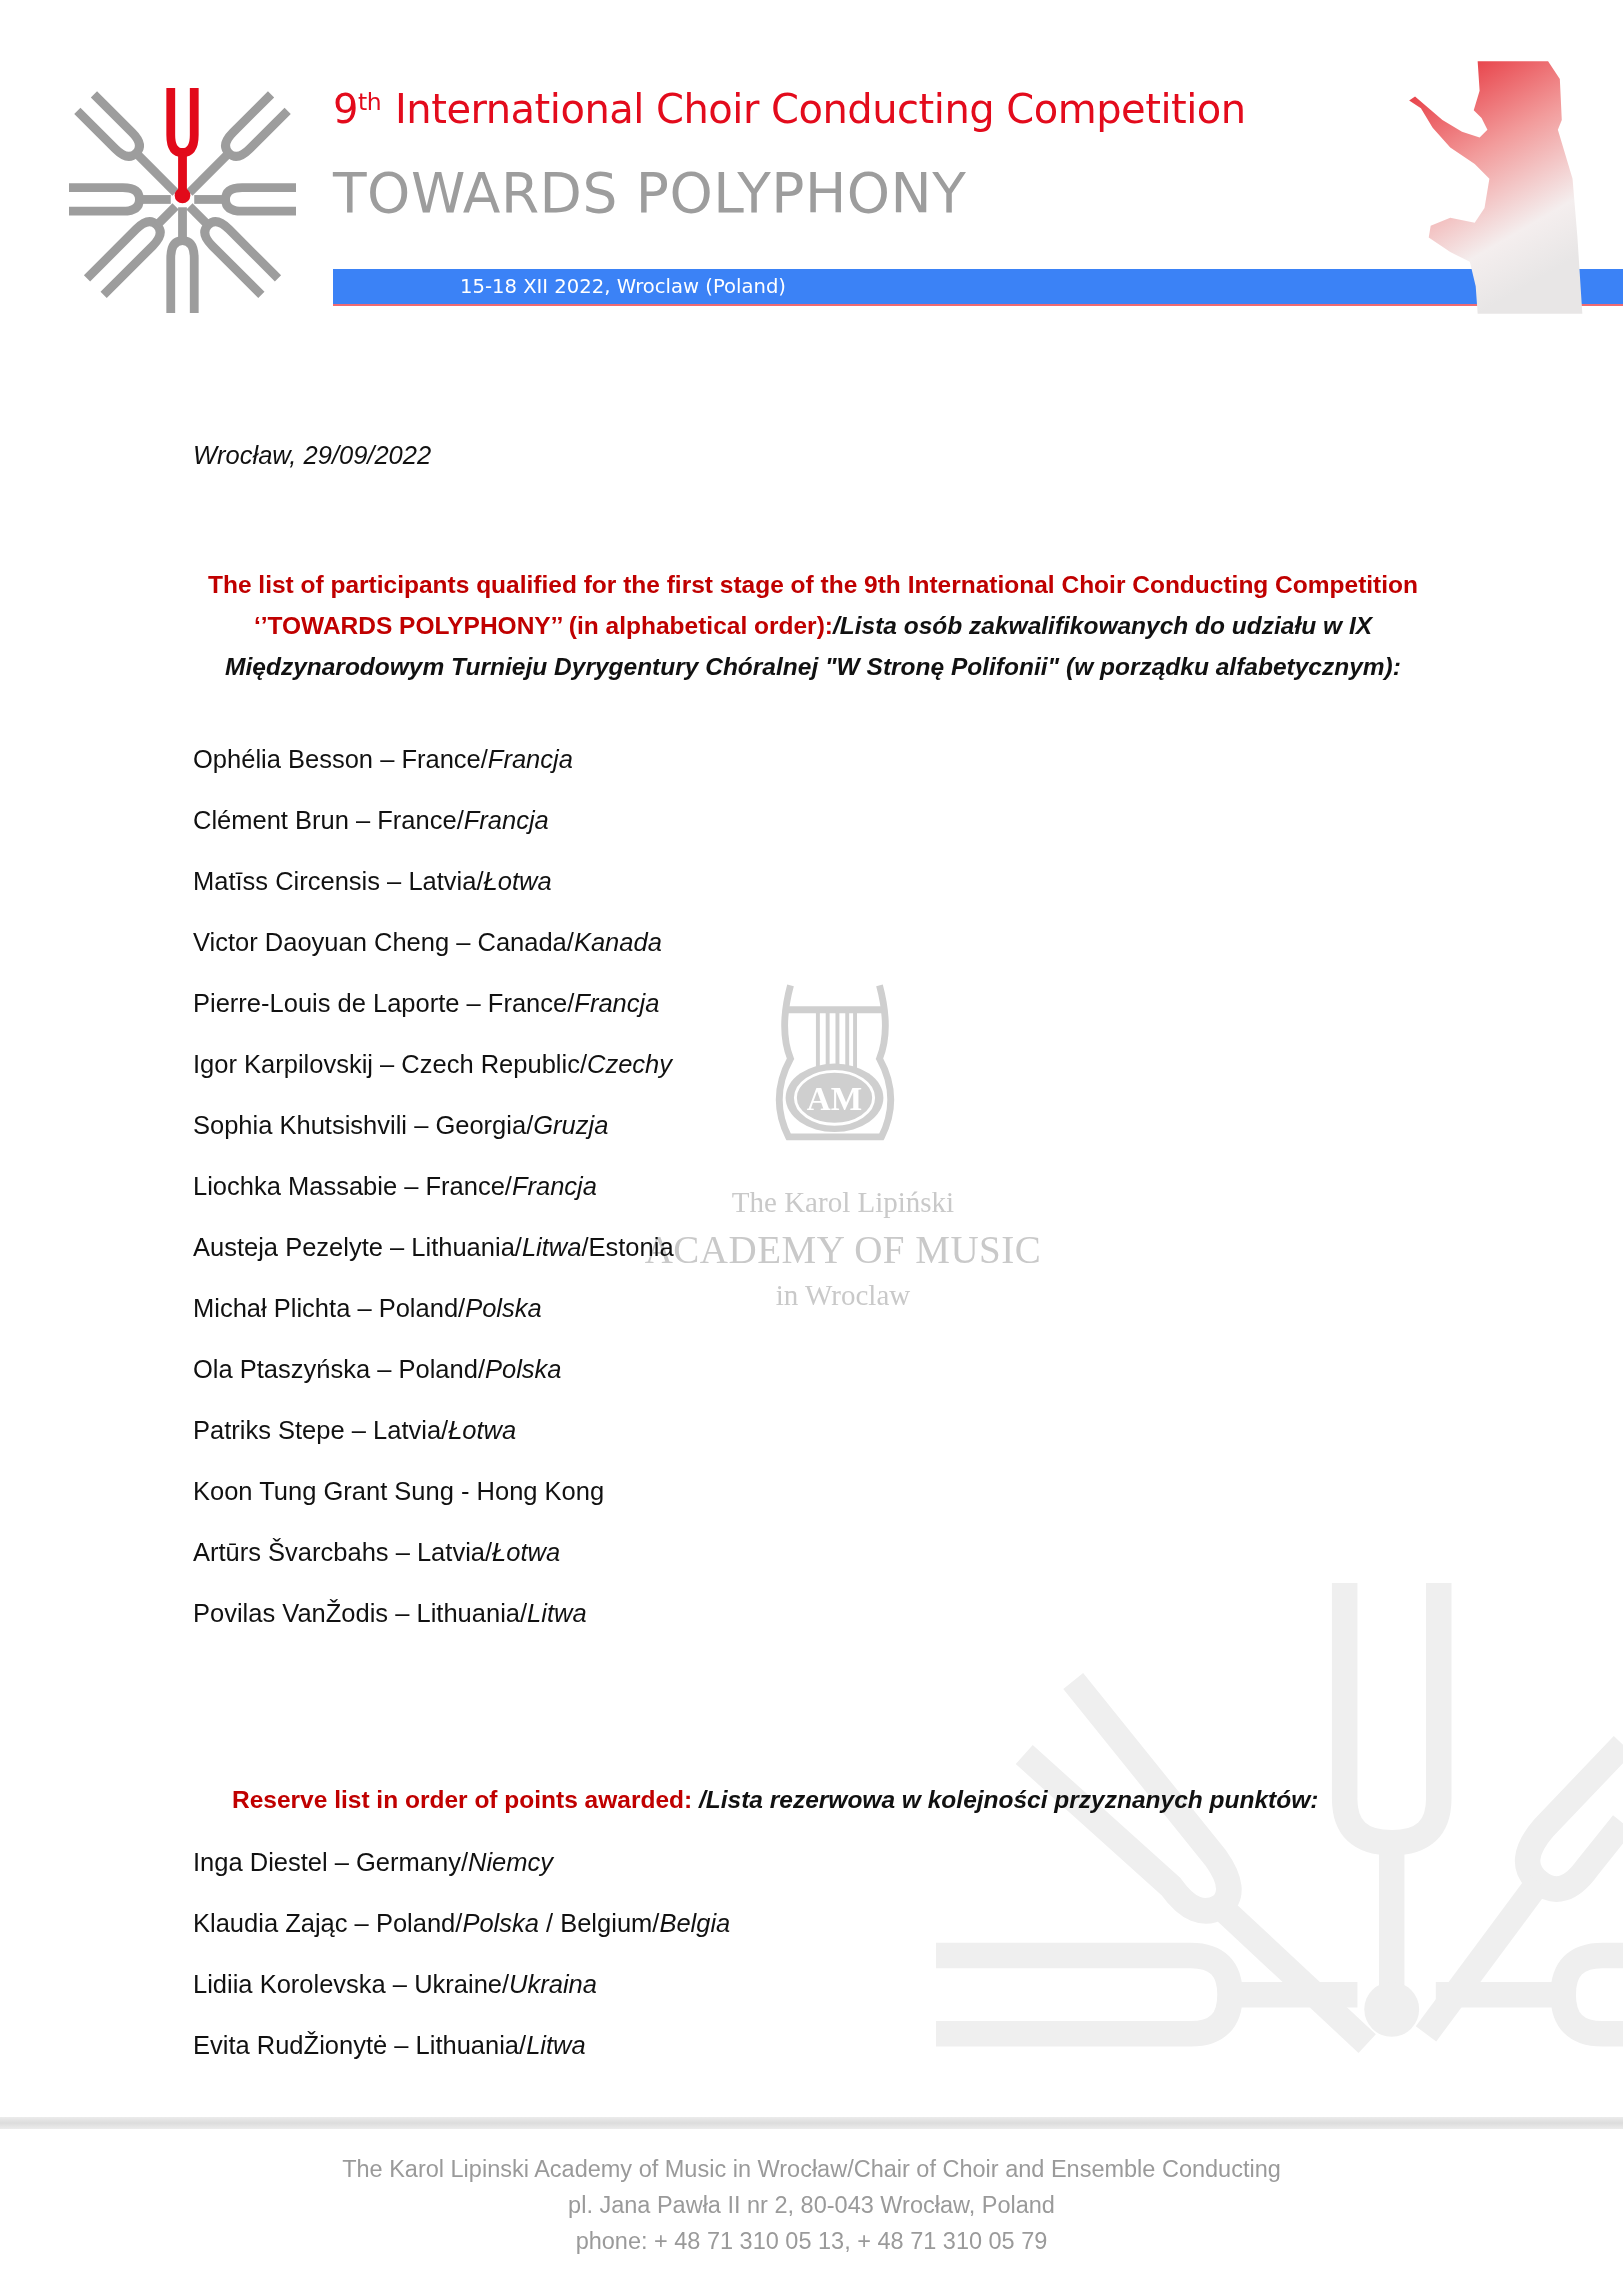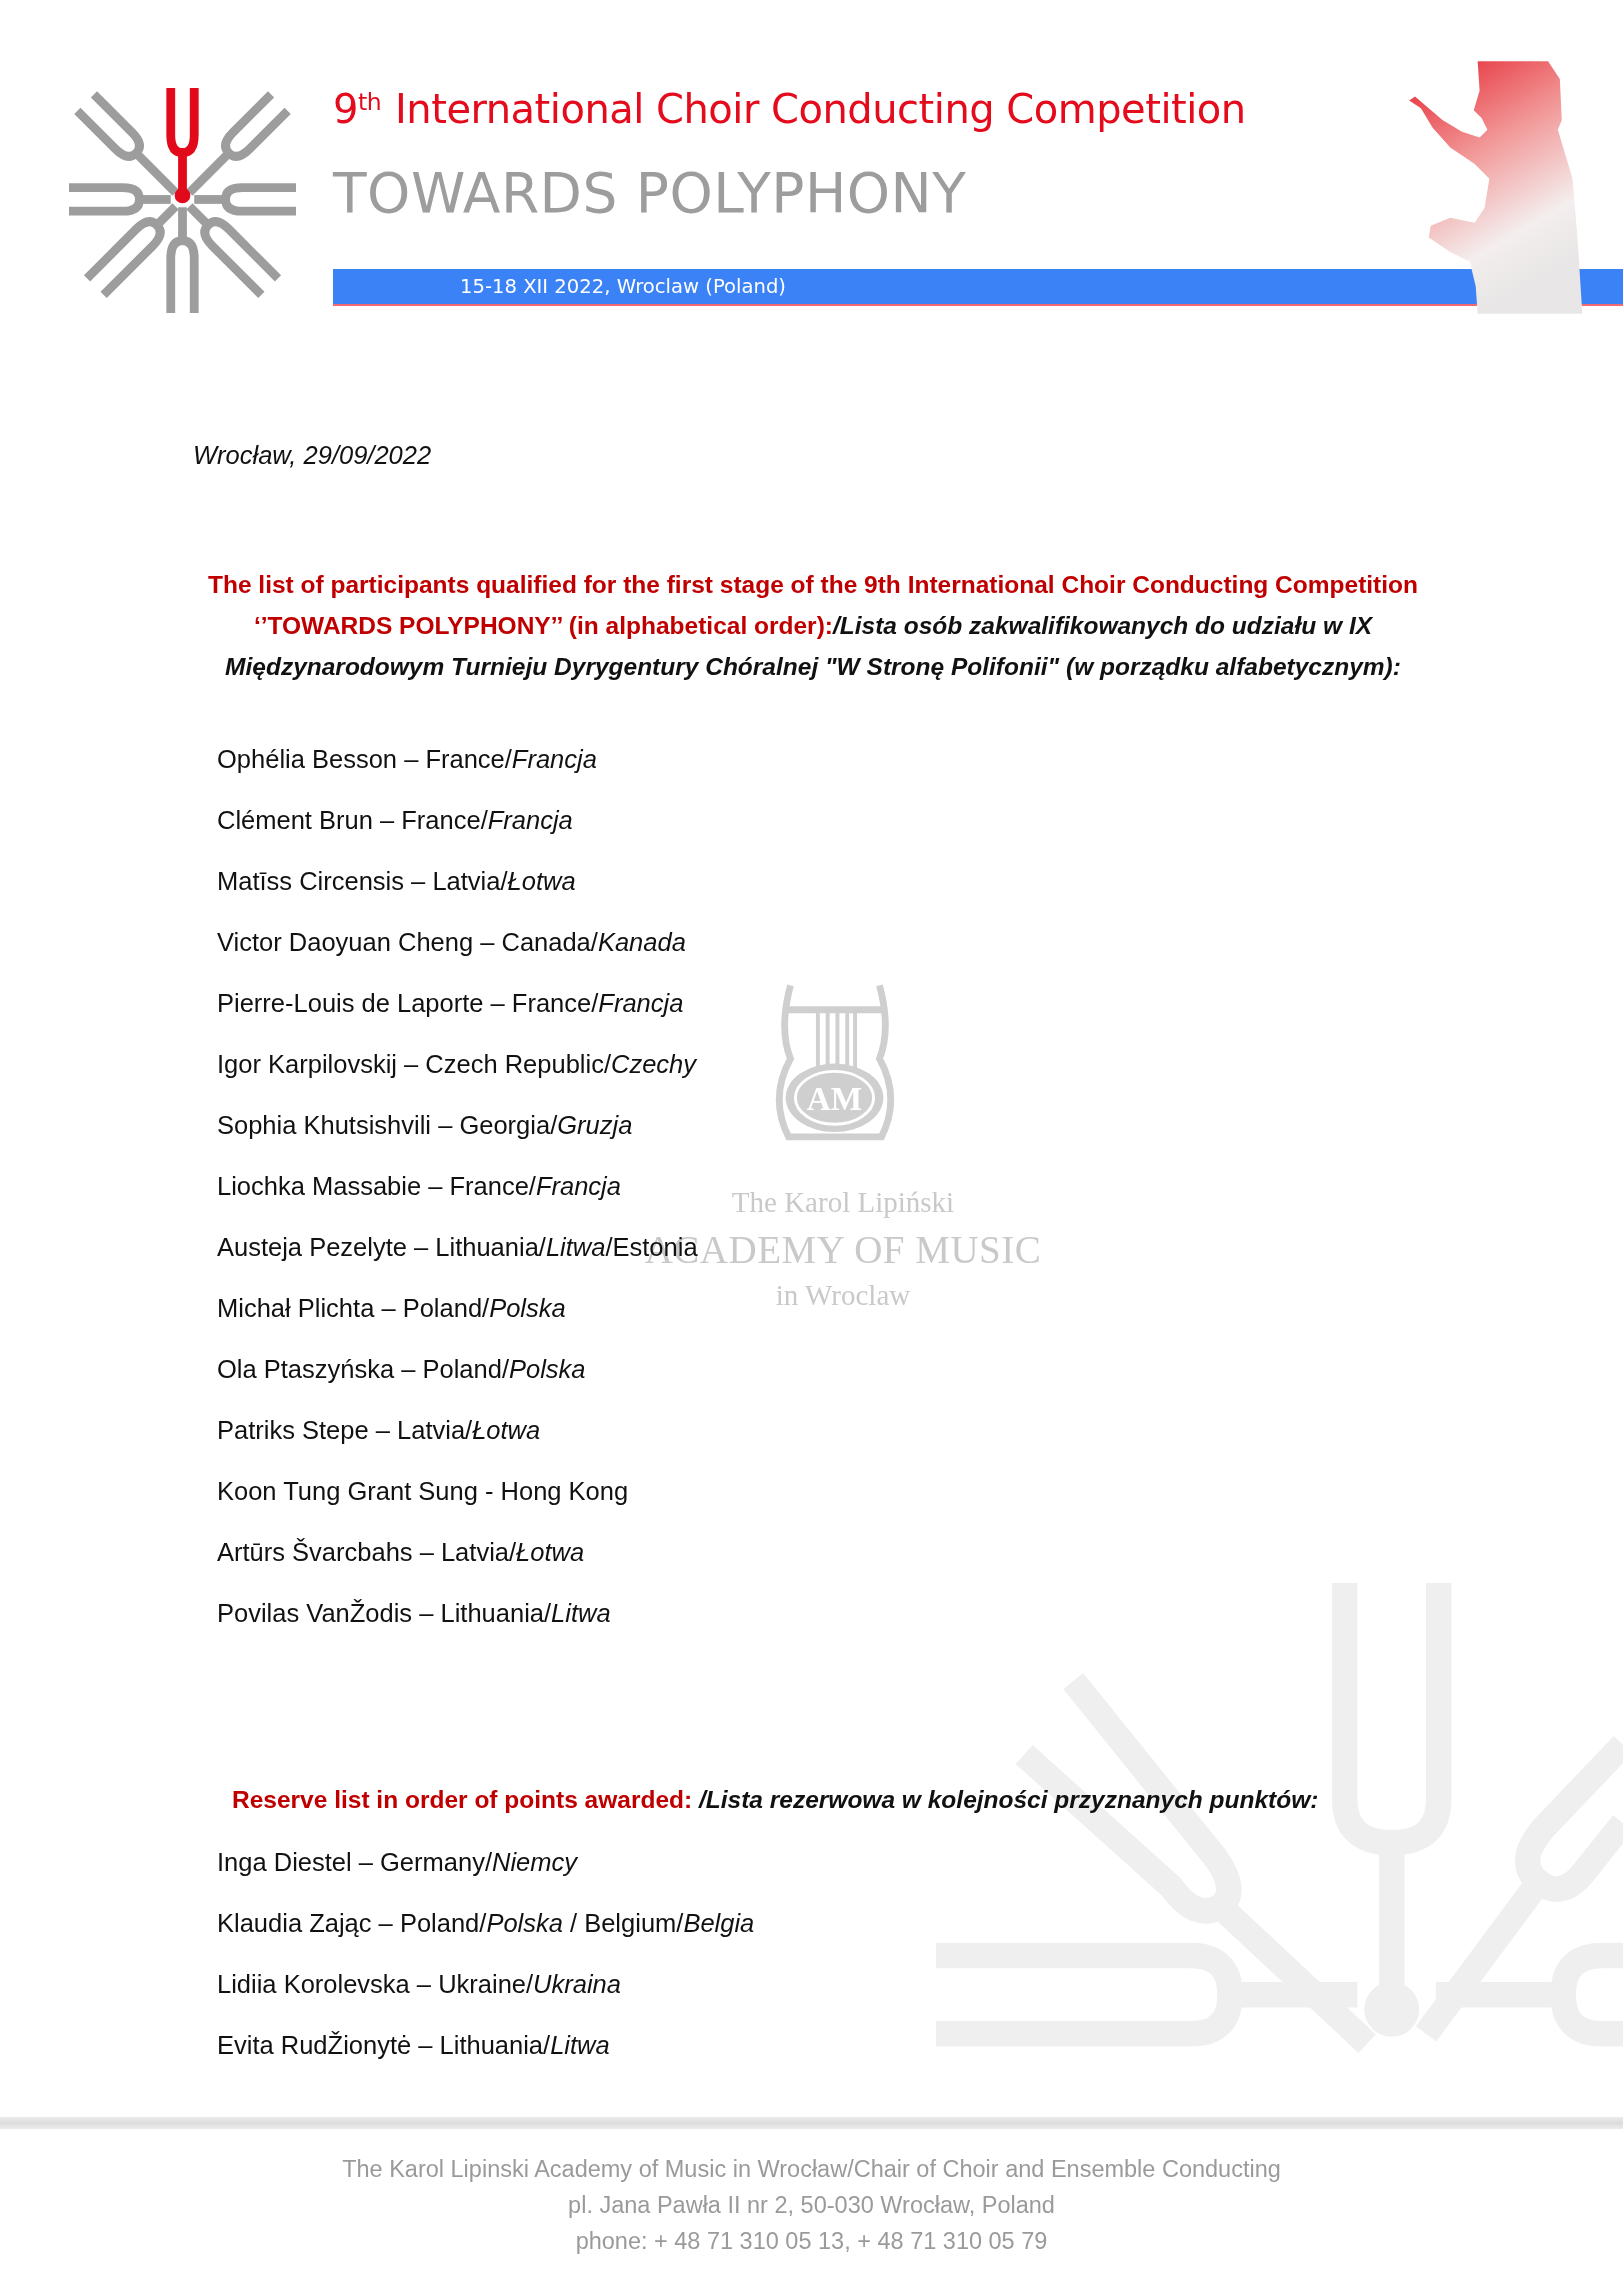--- a/index.html
+++ b/index.html
@@ -23,21 +23,21 @@
   .wm-3 { top: 1279px; font-size: 29px; }
   .wm-fork { position: absolute; left: 936px; top: 1573px; width: 687px; height: 564px; }
 
   
   .date { position: absolute; left: 193px; top: 441px; font-style: italic; font-size: 25.5px; color: #111; }
   .heading { position: absolute; left: 176px; top: 564px; width: 1274px; text-align: center; font-weight: bold; font-size: 24.5px; line-height: 41px; }
   .red { color: #c00000; }
   .it { font-style: italic; }
 
   .list { position: absolute; left: 193px; list-style: none; }
-  .list li { font-size: 25.5px; height: 61px; line-height: 29px; white-space: nowrap; color: #111; margin-left: 24px; }
+  .list li { font-size: 25.5px; height: 61px; line-height: 29px; white-space: nowrap; color: #111; }
   .list-main { top: 745px; }
   .reserve-heading { position: absolute; left: 232px; top: 1786px; width: 1176px; font-weight: bold; font-size: 24.5px; white-space: nowrap; }
   .list-reserve { top: 1848px; }
 
   
   .footer-rule { position: absolute; left: 0; top: 2117px; width: 1623px; height: 11.8px; background: linear-gradient(#ececec, #dcdcdc 50%, #ececec); }
   .footer { position: absolute; left: 0; top: 2151px; width: 1623px; text-align: center; color: #9a9a9a; font-size: 23.5px; line-height: 36px; }
 </style>
 </head>
 <body>
@@ -172,16 +172,16 @@
     <li><span>Inga Diestel</span><span> – </span><span>Germany/</span><span class="it">Niemcy</span><span></span><span class="it"></span></li>
     <li><span>Klaudia Zając</span><span> – </span><span>Poland/</span><span class="it">Polska</span><span> / Belgium/</span><span class="it">Belgia</span></li>
     <li><span>Lidiia Korolevska</span><span> – </span><span>Ukraine/</span><span class="it">Ukraina</span><span></span><span class="it"></span></li>
     <li><span>Evita RudŽionytė</span><span> – </span><span>Lithuania/</span><span class="it">Litwa</span><span></span><span class="it"></span></li>
   </ul>
 </main>
 
 <div class="footer-rule"></div>
 <footer class="footer">
   <div>The Karol Lipinski Academy of Music in Wrocław/Chair of Choir and Ensemble Conducting</div>
-  <div>pl. Jana Pawła II nr 2, 50-030 Wrocław, Poland</div>
+  <div>pl. Jana Pawła II nr 2, 80-043 Wrocław, Poland</div>
   <div>phone: + 48 71 310 05 13, + 48 71 310 05 79</div>
 </footer>
 
 
 </body></html>

